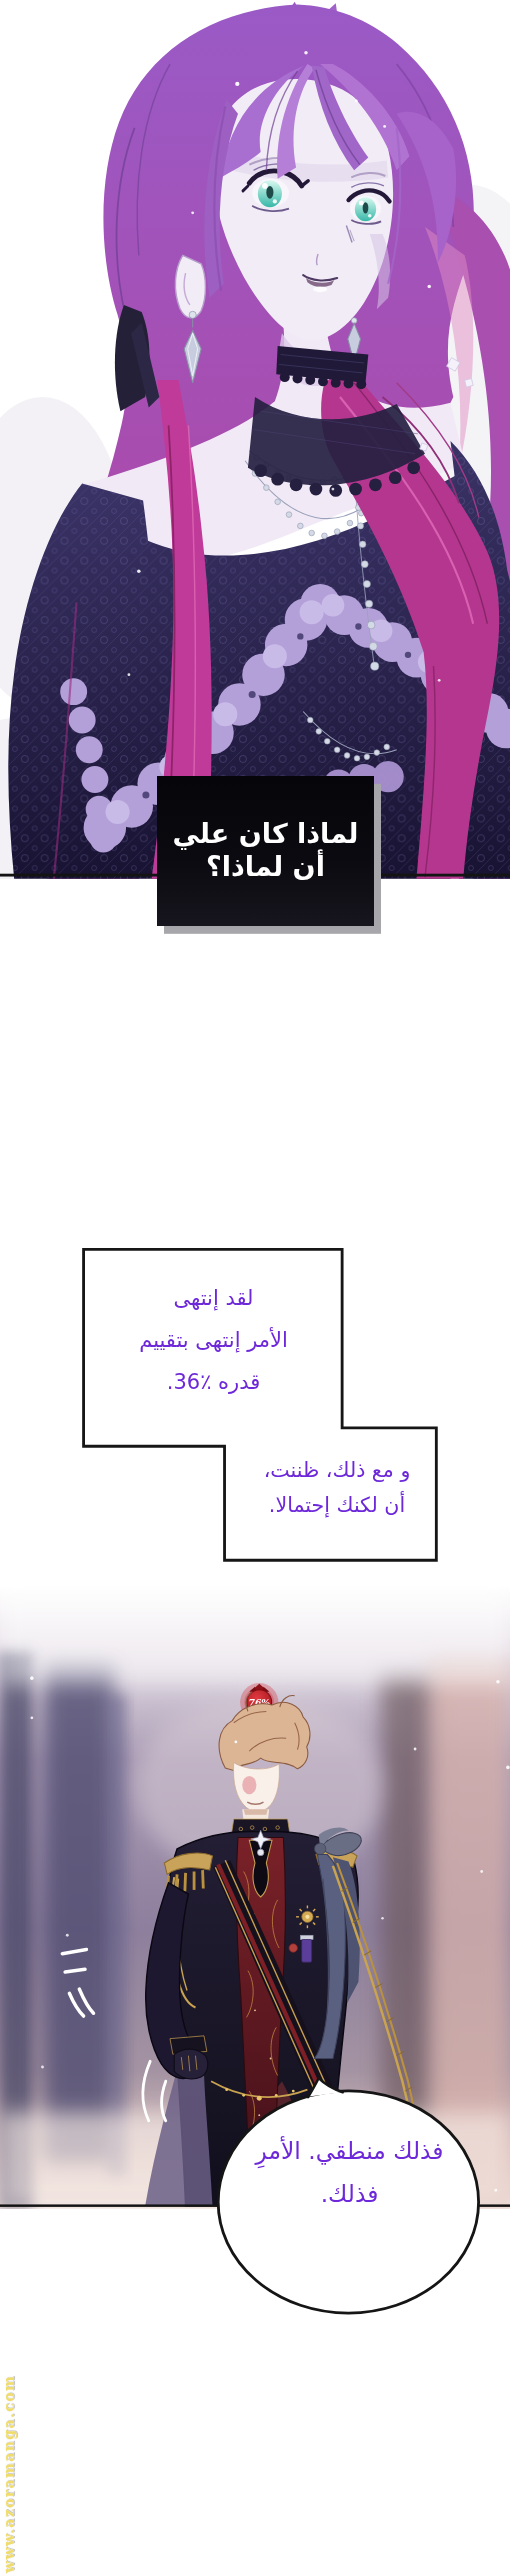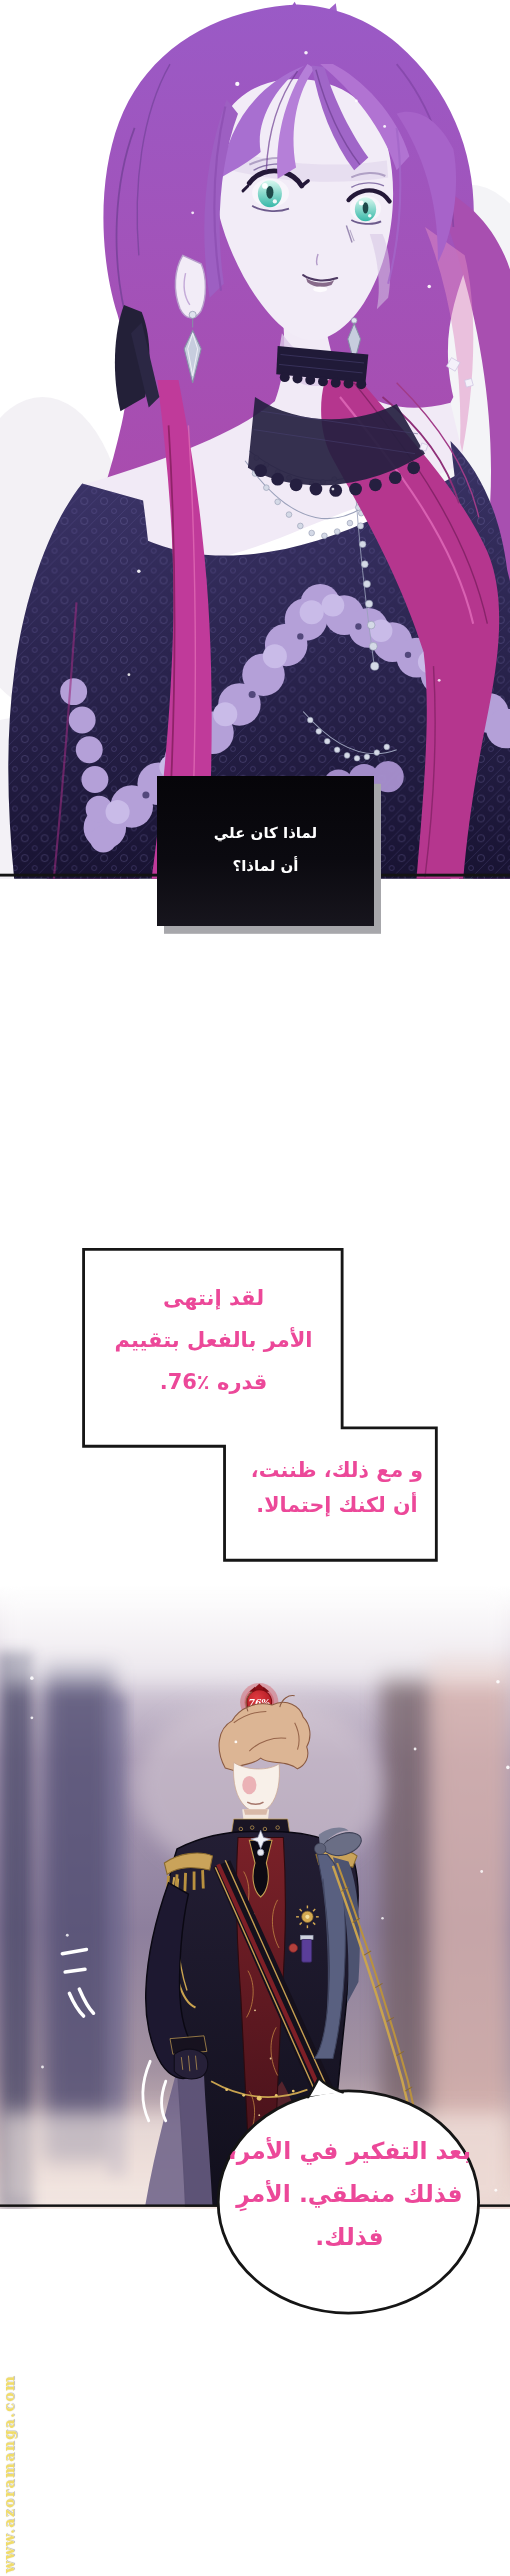--- a/index.html
+++ b/index.html
@@ -1,27 +1,27 @@
 <!DOCTYPE html>
 <html style="font-size:11.3px"><head>
 <meta charset="utf-8">
 <style>
   html,body{margin:0;padding:0;background:#fff;}
   .page{position:relative;width:510px;height:2576px;background:#ffffff;overflow:hidden;
         font-family:"DejaVu Sans","Liberation Sans",sans-serif;}
   .layer{position:absolute;left:0;}
-  .ar{direction:rtl;text-align:center;font-weight:700;color:#ec4899;}
+  .ar{direction:rtl;text-align:center;font-weight:400;color:#6d28d9;}
   .bubble-text{position:absolute;}
   .b1{left:84px;top:1277px;width:259px;font-size:21px;line-height:42px;z-index:3;}
   .b2{left:225px;top:1453px;width:224px;font-size:20.6px;line-height:35px;z-index:3;}
   .b3{left:214px;top:2130px;width:271px;font-size:23.4px;line-height:43px;z-index:6;}
   .narration{position:absolute;left:157px;top:776px;width:217px;height:150px;z-index:4;
              background:linear-gradient(180deg,#060509 0%,#0b0a10 55%,#17151d 100%);
              box-shadow:7px 7.8px 0 #a7a7ab;}
-  .narration-inner{padding-top:41px;font-size:15px;line-height:33px;color:#ffffff;direction:rtl;text-align:center;font-weight:700;}
+  .narration-inner{padding-top:41px;font-size:27px;line-height:33px;color:#ffffff;direction:rtl;text-align:center;font-weight:700;}
   .wm{position:absolute;left:1.4px;top:2394px;height:179px;z-index:9;
       writing-mode:vertical-rl;transform:rotate(180deg);
       font-family:"DejaVu Serif","Liberation Serif",serif;font-weight:700;font-size:14px;letter-spacing:1.4px;
       color:#f0dc6a;text-shadow:0 0 0.7px #ffffff,0 0 1.4px #e0e0e0,0.7px 0.7px 0.7px #b8b8b8;}
   svg{display:block;}
 </style>
 </head>
 <body>
 
 <div class="page">
@@ -330,22 +330,22 @@
       <div>أن لماذا؟</div>
     </div>
   </div>
 
   <svg class="layer" style="top:1233px" width="510" height="340" viewBox="0 1740 720 480">
     <path d="M118,1763 H483 V2015 H616 V2202 H317 V2041 H118 Z" fill="#ffffff" stroke="#161616" stroke-width="4"></path>
   </svg>
 
   <div class="bubble-text ar b1">
     <div>لقد إنتهى</div>
-    <div>الأمر بالفعل بتقييم</div>
-    <div>قدره ٪76.</div>
+    <div>الأمر إنتهى بتقييم</div>
+    <div>قدره ٪36.</div>
   </div>
   <div class="bubble-text ar b2">
     <div>و مع ذلك، ظننت،</div>
     <div>أن لكنك إحتمالا.</div>
   </div>
 
   <svg class="layer" style="top:1585px" width="510" height="624" viewBox="0 2236 720 880">
     <defs>
       <linearGradient id="bg2" x1="0" y1="0" x2="0" y2="1">
         <stop offset="0" stop-color="#ffffff"></stop>
@@ -556,21 +556,20 @@
   </svg>
 
   <svg class="layer" style="top:2059px;left:198px;z-index:5" width="305" height="276" viewBox="280 2905 430 390">
     <ellipse cx="492" cy="3107" rx="184" ry="157" fill="#ffffff" stroke="#151515" stroke-width="4"></ellipse>
     <path d="M450,2932 C446,2941 441,2949 436,2958 L484,2952 C469,2947 458,2940 450,2932 Z" fill="#ffffff"></path>
     <path d="M450,2932 C446,2941 441,2949 435,2959" stroke="#151515" stroke-width="3.5" fill="none" stroke-linecap="round"></path>
     <path d="M450,2932 C458,2940 469,2947 484,2952" stroke="#151515" stroke-width="3.5" fill="none" stroke-linecap="round"></path>
   </svg>
 
   <div class="bubble-text ar b3">
-    <div>بعد التفكير في الأمر،</div>
     <div>فذلك منطقي. الأمرِ</div>
     <div>فذلك.</div>
   </div>
 
   <div class="wm">
     <span>www.azoramanga.com</span>
   </div>
 
 </div>
 

